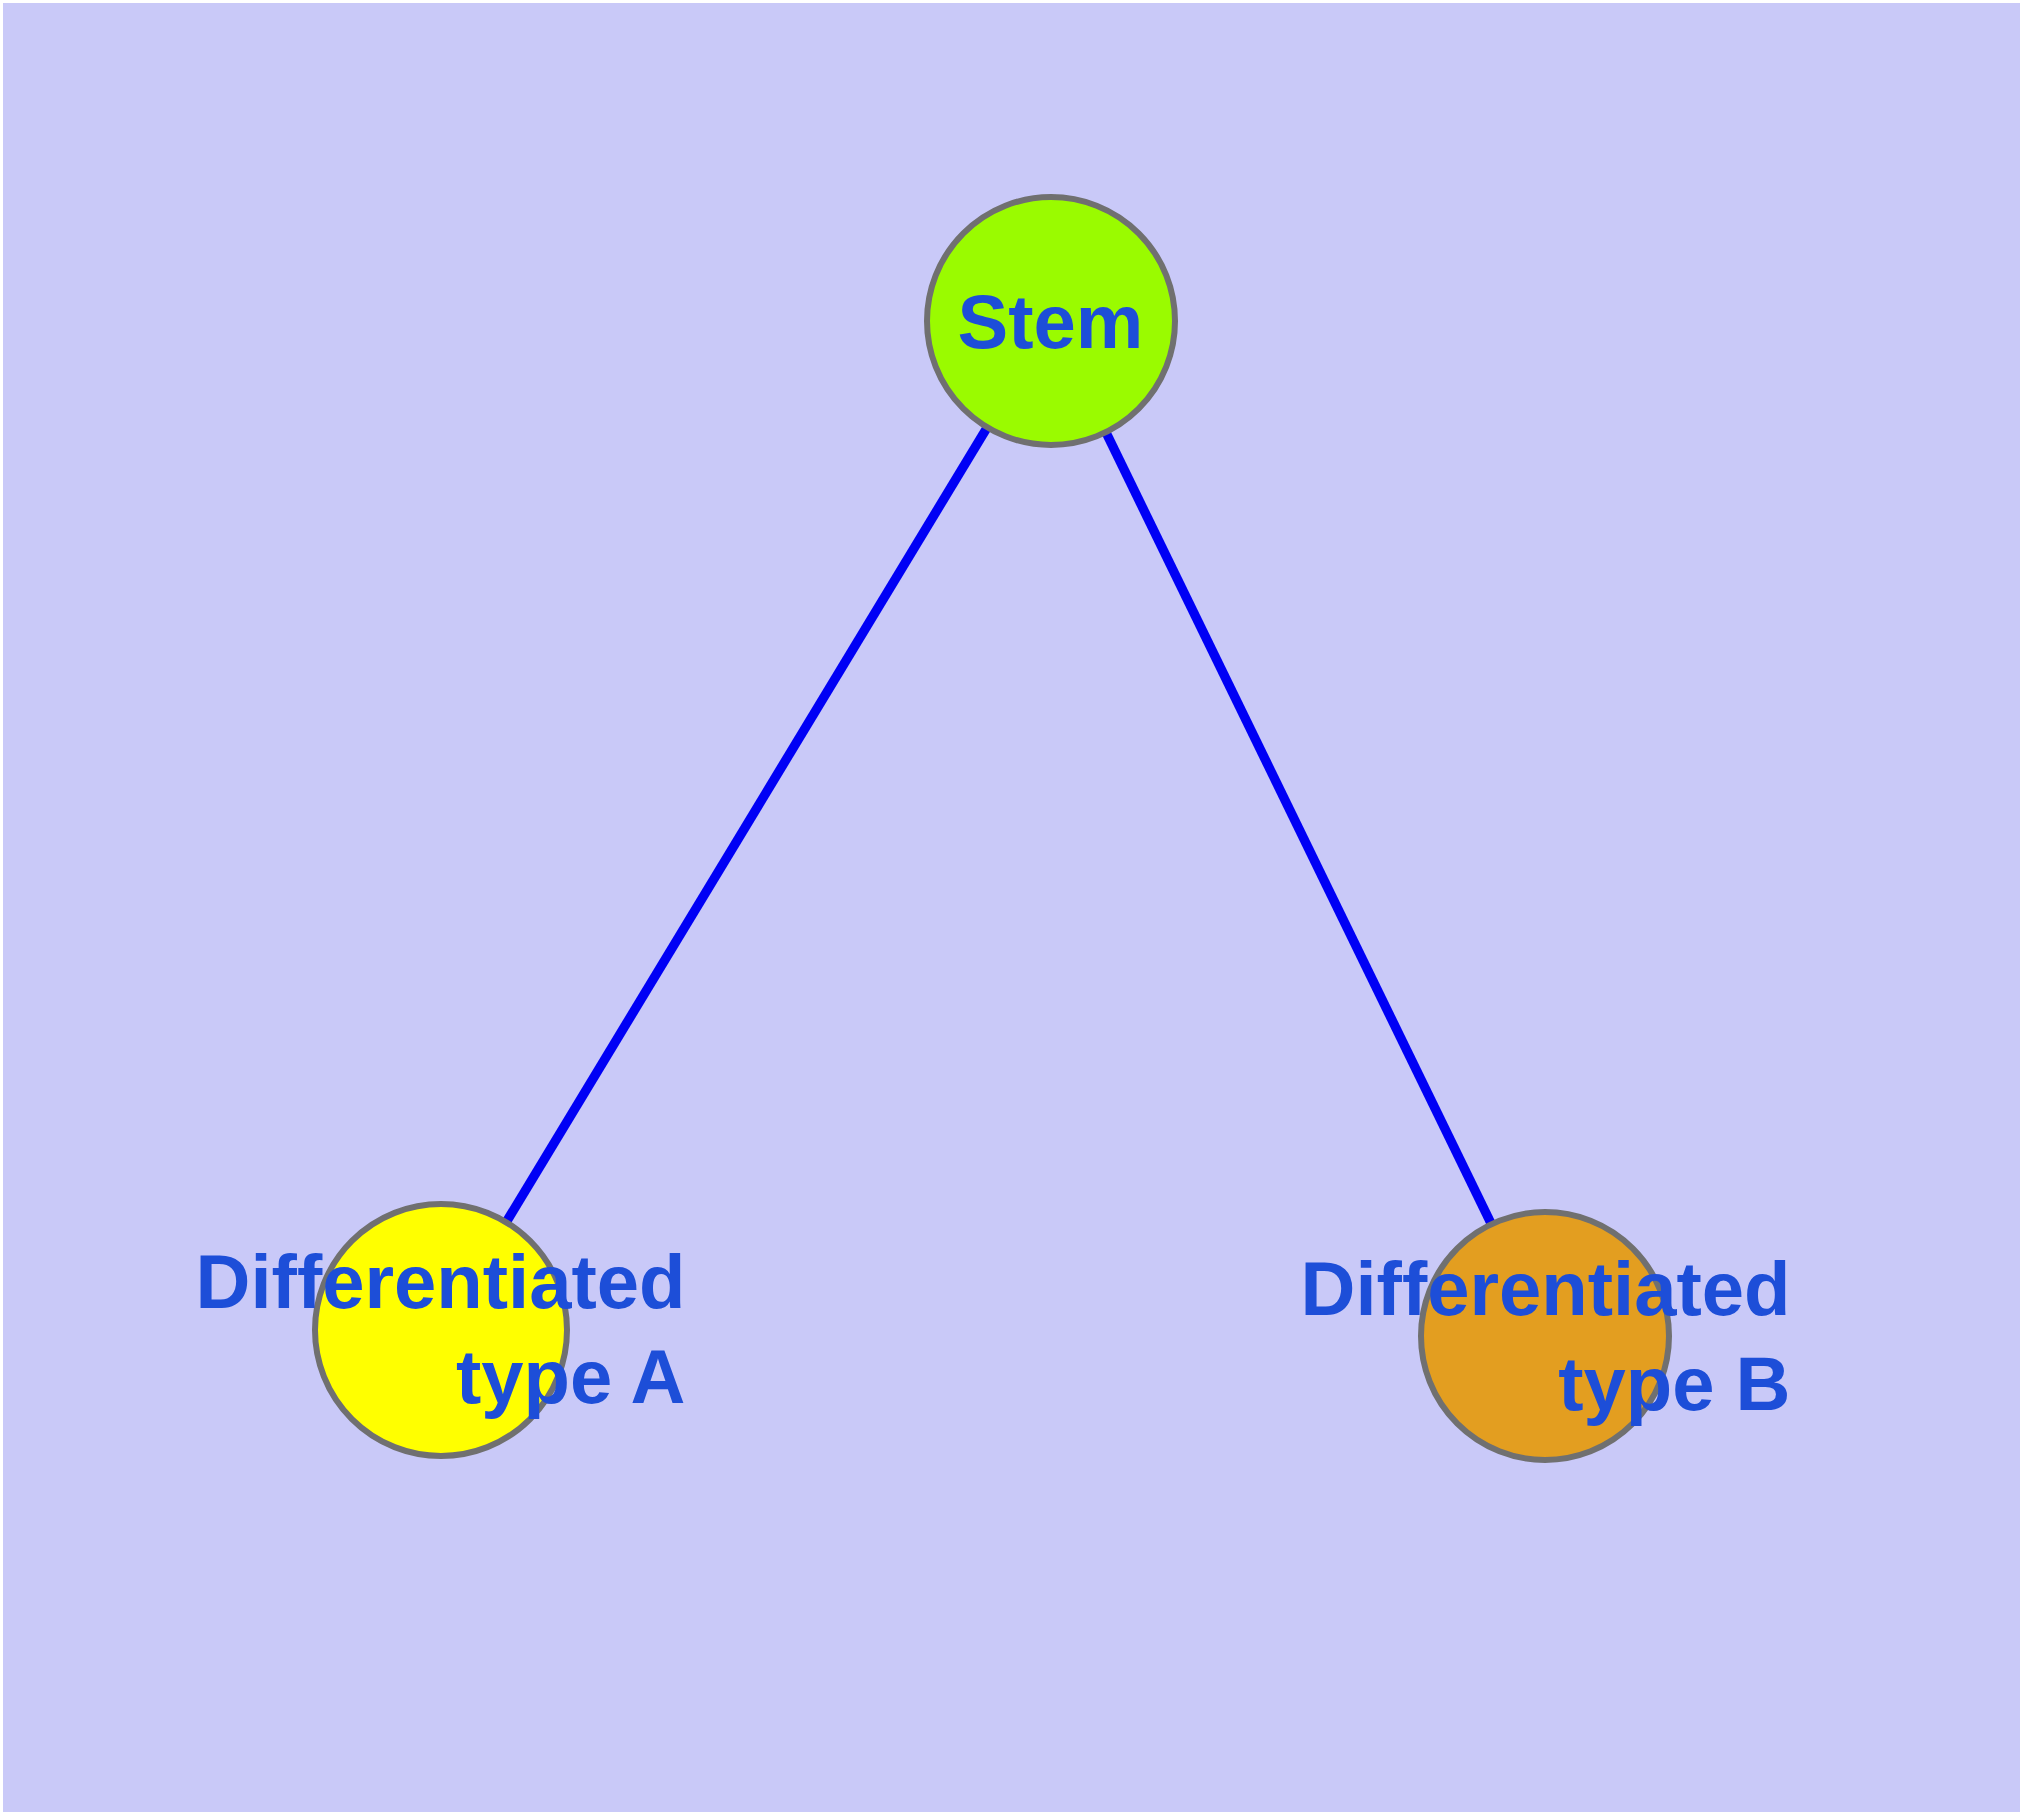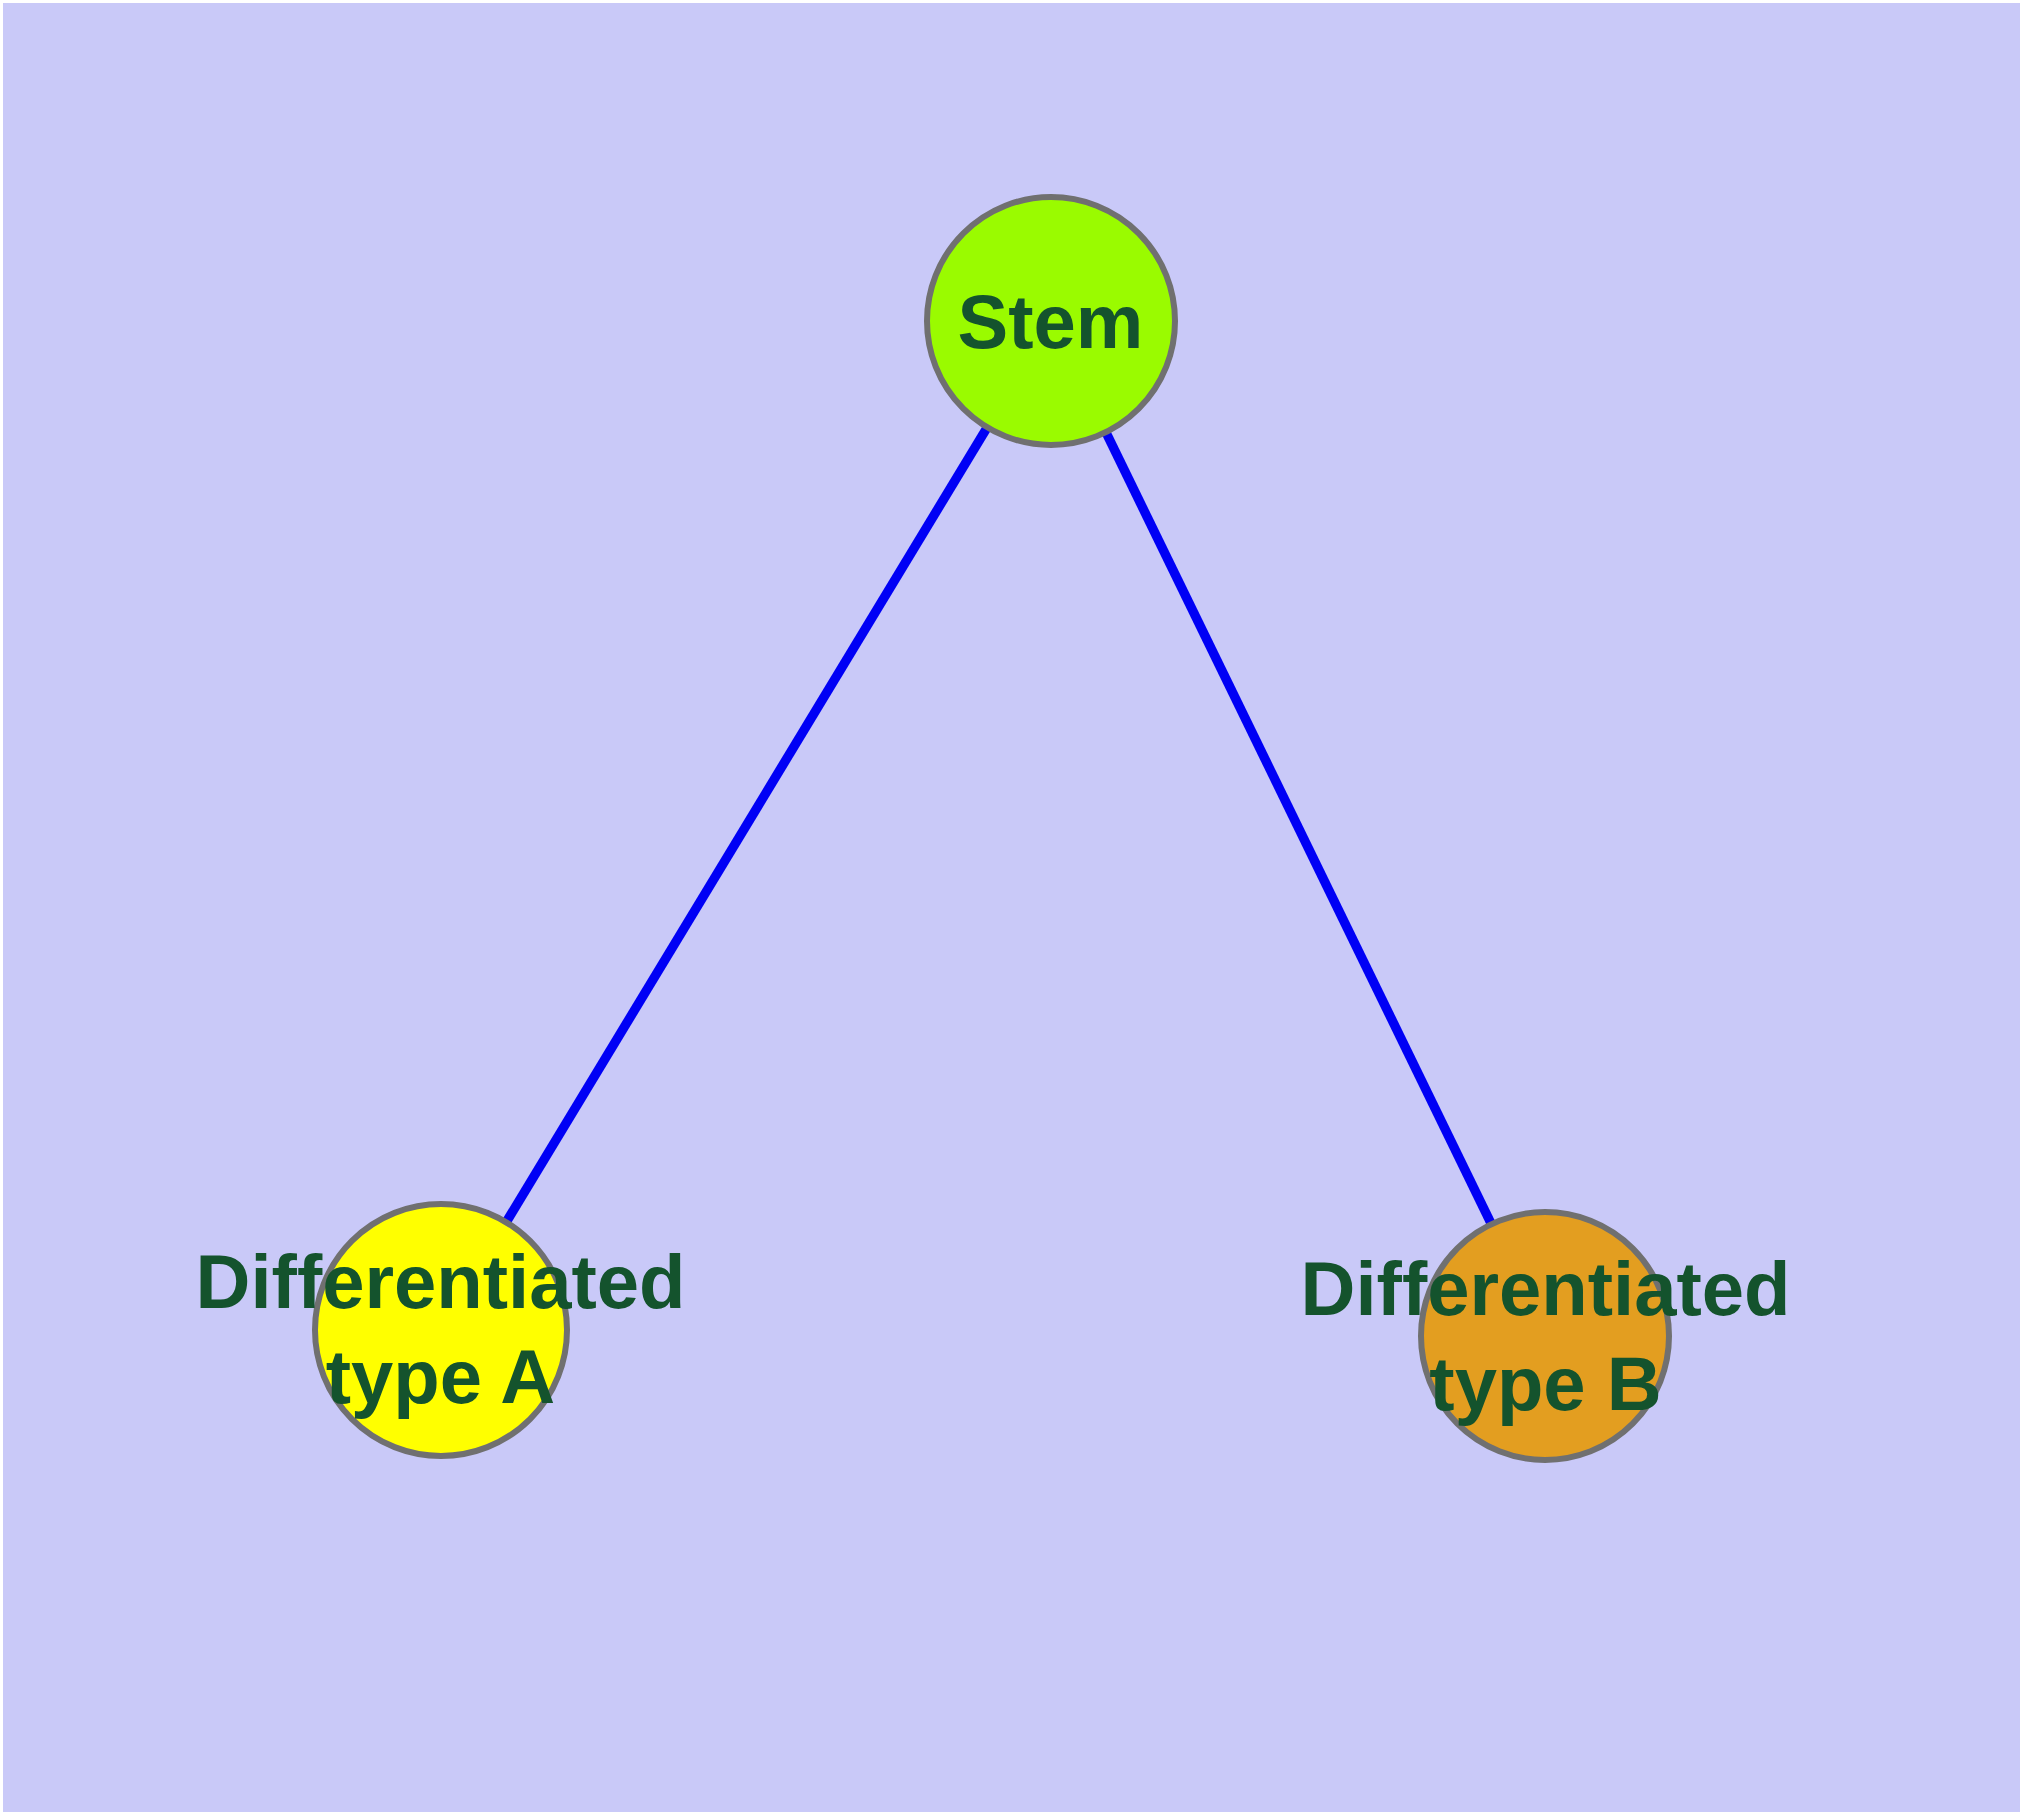--- a/index.html
+++ b/index.html
@@ -37,22 +37,22 @@
     border-radius: 50%;
     box-sizing: border-box;
     border-style: solid;
   }
   .node-label {
     position: absolute;
     transform: translate(-50%, -50%);
     font-weight: bold;
     font-size: 76px;
     line-height: 95px;
-    color: #14532d;
-    text-align: center;
+    color: #1d4ed8;
+    text-align: right;
     white-space: pre-line;
     pointer-events: none;
   }
 </style>
 </head>
 <body>
 
 <div id="page" style="background: rgb(255, 255, 255);">
   <div id="stage" style="background: rgb(201, 201, 248);">
     <svg id="edge-layer" viewBox="0 0 2381 2134" preserveAspectRatio="none">

